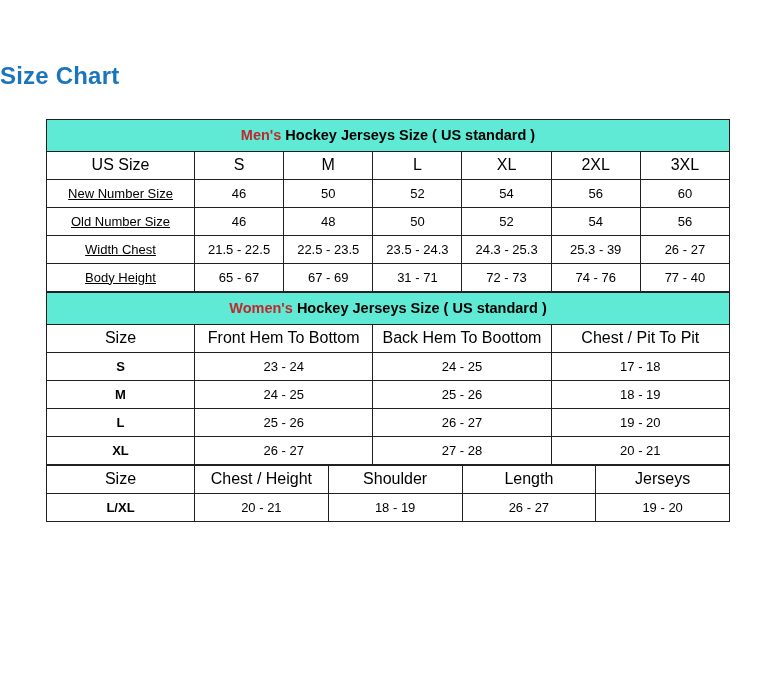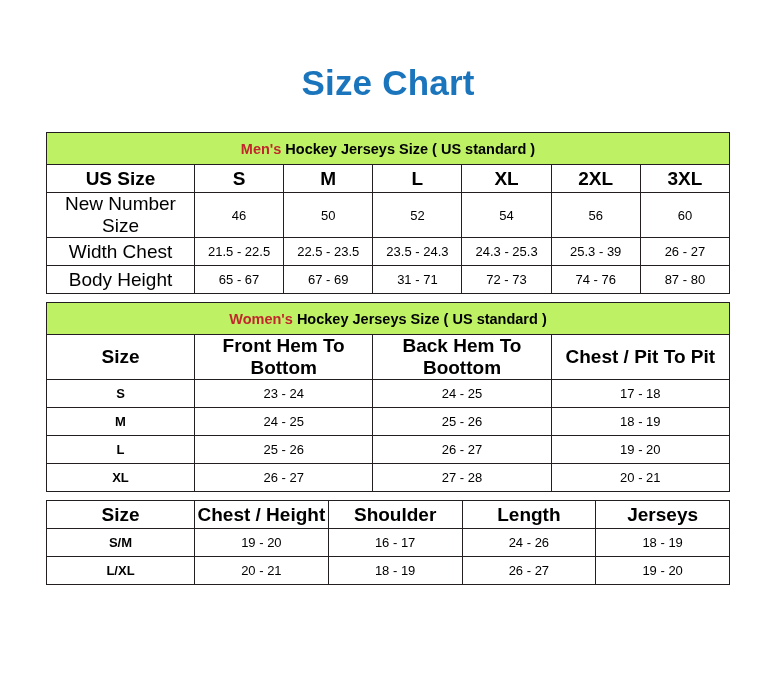--- a/index.html
+++ b/index.html
@@ -13,68 +13,69 @@
     font-family: "Liberation Sans", sans-serif;
     overflow: hidden;
   }
   .page {
     position: relative;
     width: 776px;
     height: 692px;
     box-sizing: border-box;
   }
   .title {
-    text-align: center;
+    text-align: left;
     color: #1b75bc;
-    font-size: 35px;
+    font-size: 24px;
     font-weight: bold;
     letter-spacing: 0.2px;
     padding-top: 62px;
     padding-bottom: 0;
     line-height: 1.2;
   }
   .tables {
     margin: 0 auto;
     width: 684px;
     padding-top: 28px;
   }
   table {
     border-collapse: collapse;
     width: 100%;
     table-layout: fixed;
   }
   table + table {
-    margin-top: 8px;
+    margin-top: 0;
   }
   td, th {
     border: 1px solid #231f20;
     font-size: 13px;
     text-align: center;
     padding: 0;
     height: 27px;
     vertical-align: middle;
     font-weight: normal;
     color: #000;
   }
   .section-head td {
-    background: #bef264;
+    background: #5eead4;
     font-size: 14.5px;
     font-weight: bold;
     height: 31px;
   }
   .section-head .accent-men { color: #c1272d; }
   .section-head .accent-women { color: #c1272d; }
   .section-head .accent-youth { color: #c1272d; }
   .colhead td {
-    font-weight: bold;
-    font-size: 19px;
+    font-weight: normal;
+    font-size: 16px;
     height: 27px;
   }
   .rowlabel {
-    font-size: 19px;
+    font-size: 13px;
+    text-decoration: underline;
   }
   .men-label-col { width: 148px; }
   .bold-cell { font-weight: bold; }
   .women-size-col { width: 148px; }
   .youth-size-col { width: 148px; }
 </style>
 </head>
 <body>
 
 <div class="page">
@@ -109,36 +110,45 @@
         <tr>
           <td class="rowlabel">New Number Size</td>
           <td>46</td>
           <td>50</td>
           <td>52</td>
           <td>54</td>
           <td>56</td>
           <td>60</td>
         </tr>
         <tr>
+          <td class="rowlabel">Old Number Size</td>
+          <td>46</td>
+          <td>48</td>
+          <td>50</td>
+          <td>52</td>
+          <td>54</td>
+          <td>56</td>
+        </tr>
+        <tr>
           <td class="rowlabel">Width Chest</td>
           <td>21.5 - 22.5</td>
           <td>22.5 - 23.5</td>
           <td>23.5 - 24.3</td>
           <td>24.3 - 25.3</td>
           <td>25.3 - 39</td>
           <td>26 - 27</td>
         </tr>
         <tr>
           <td class="rowlabel">Body Height</td>
           <td>65 - 67</td>
           <td>67 - 69</td>
           <td>31 - 71</td>
           <td>72 - 73</td>
           <td>74 - 76</td>
-          <td>87 - 80</td>
+          <td>77 - 40</td>
         </tr>
       </tbody>
     </table>
 
     <table>
       <colgroup>
         <col class="women-size-col">
         <col>
           <col>
           <col>
@@ -190,27 +200,20 @@
       </colgroup>
       <tbody>
         <tr class="colhead">
           <td>Size</td>
           <td>Chest / Height</td>
           <td>Shoulder</td>
           <td>Length</td>
           <td>Jerseys</td>
         </tr>
         <tr>
-          <td class="bold-cell">S/M</td>
-          <td>19 - 20</td>
-          <td>16 - 17</td>
-          <td>24 - 26</td>
-          <td>18 - 19</td>
-        </tr>
-        <tr>
           <td class="bold-cell">L/XL</td>
           <td>20 - 21</td>
           <td>18 - 19</td>
           <td>26 - 27</td>
           <td>19 - 20</td>
         </tr>
       </tbody>
     </table>
 
   </div>

